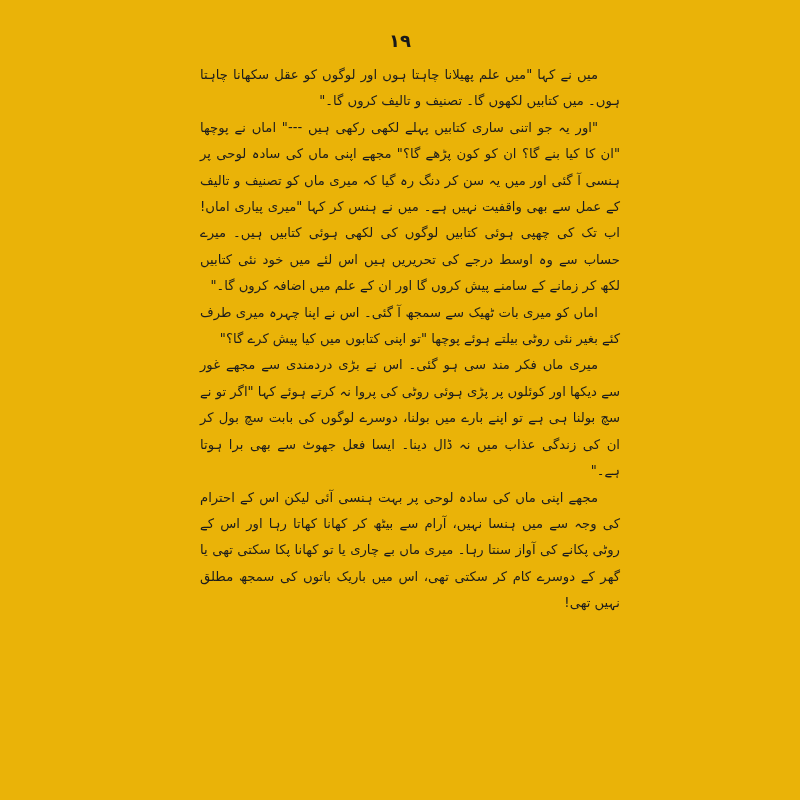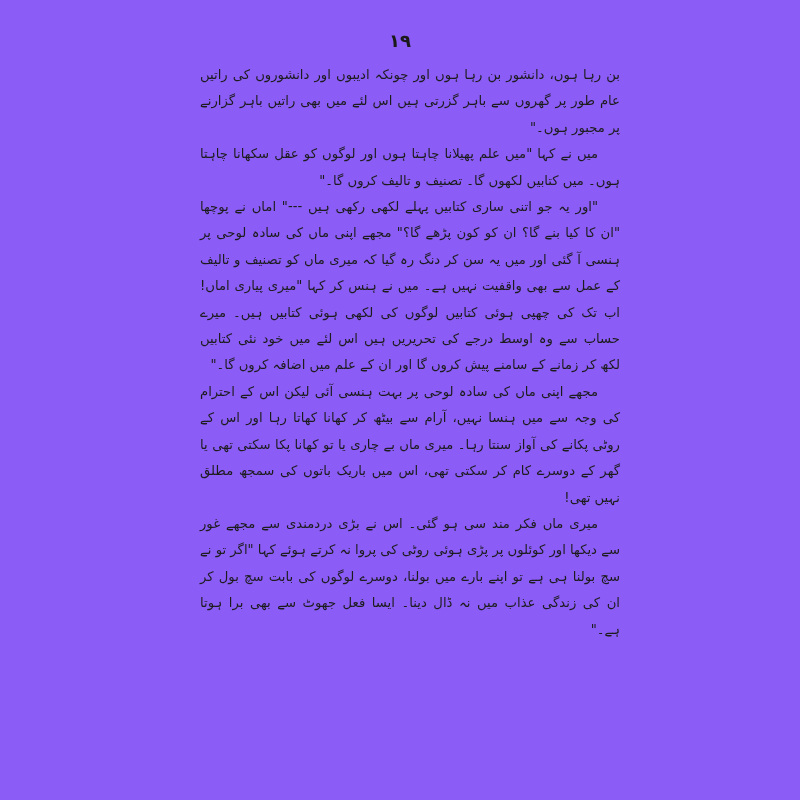--- a/index.html
+++ b/index.html
@@ -1,39 +1,39 @@
 <!DOCTYPE html>
 <html><head>
   <meta charset="utf-8">
   <style>
     html, body { margin: 0; padding: 0; background: #ffffff; }
     body { width: 800px; height: 800px; position: relative; overflow: hidden; }
     .page {
       position: absolute; left: 0; top: 0; width: 800px; height: 800px;
-      background: #8b5cf6;
+      background: #eab308;
     }
     .page-number {
       position: absolute; top: 30px; left: 0; width: 800px; text-align: center;
       font-family: "DejaVu Sans", sans-serif; font-size: 18px; font-weight: bold; color: #1a1a1a;
     }
     .text-block {
       position: absolute; top: 62px; left: 200px; width: 420px;
       direction: rtl; text-align: justify; text-align-last: right;
       font-family: "DejaVu Sans", sans-serif; font-size: 13.2px; line-height: 26.4px;
       color: #1c1c1c;
     }
     .para { margin: 0; }
     .para.indent { text-indent: 22px; }
   </style>
 </head>
 <body>
 
 <div class="page">
   <div class="page-number">۱۹</div>
   <div class="text-block">
-    <p class="para">بن رہا ہوں، دانشور بن رہا ہوں اور چونکہ ادیبوں اور دانشوروں کی راتیں عام طور پر گھروں سے باہر گزرتی ہیں اس لئے میں بھی راتیں باہر گزارنے پر مجبور ہوں۔"</p>
     <p class="para indent">میں نے کہا "میں علم پھیلانا چاہتا ہوں اور لوگوں کو عقل سکھانا چاہتا ہوں۔ میں کتابیں لکھوں گا۔ تصنیف و تالیف کروں گا۔"</p>
     <p class="para indent">"اور یہ جو اتنی ساری کتابیں پہلے لکھی رکھی ہیں ---" اماں نے پوچھا "ان کا کیا بنے گا؟ ان کو کون پڑھے گا؟" مجھے اپنی ماں کی سادہ لوحی پر ہنسی آ گئی اور میں یہ سن کر دنگ رہ گیا کہ میری ماں کو تصنیف و تالیف کے عمل سے بھی واقفیت نہیں ہے۔ میں نے ہنس کر کہا "میری پیاری اماں! اب تک کی چھپی ہوئی کتابیں لوگوں کی لکھی ہوئی کتابیں ہیں۔ میرے حساب سے وہ اوسط درجے کی تحریریں ہیں اس لئے میں خود نئی کتابیں لکھ کر زمانے کے سامنے پیش کروں گا اور ان کے علم میں اضافہ کروں گا۔"</p>
+    <p class="para indent">اماں کو میری بات ٹھیک سے سمجھ آ گئی۔ اس نے اپنا چہرہ میری طرف کئے بغیر نئی روٹی بیلتے ہوئے پوچھا "تو اپنی کتابوں میں کیا پیش کرے گا؟"</p>
+    <p class="para indent">میری ماں فکر مند سی ہو گئی۔ اس نے بڑی دردمندی سے مجھے غور سے دیکھا اور کوئلوں پر پڑی ہوئی روٹی کی پروا نہ کرتے ہوئے کہا "اگر تو نے سچ بولنا ہی ہے تو اپنے بارے میں بولنا، دوسرے لوگوں کی بابت سچ بول کر ان کی زندگی عذاب میں نہ ڈال دینا۔ ایسا فعل جھوٹ سے بھی برا ہوتا ہے۔"</p>
     <p class="para indent">مجھے اپنی ماں کی سادہ لوحی پر بہت ہنسی آئی لیکن اس کے احترام کی وجہ سے میں ہنسا نہیں، آرام سے بیٹھ کر کھانا کھاتا رہا اور اس کے روٹی پکانے کی آواز سنتا رہا۔ میری ماں بے چاری یا تو کھانا پکا سکتی تھی یا گھر کے دوسرے کام کر سکتی تھی، اس میں باریک باتوں کی سمجھ مطلق نہیں تھی!</p>
-    <p class="para indent">میری ماں فکر مند سی ہو گئی۔ اس نے بڑی دردمندی سے مجھے غور سے دیکھا اور کوئلوں پر پڑی ہوئی روٹی کی پروا نہ کرتے ہوئے کہا "اگر تو نے سچ بولنا ہی ہے تو اپنے بارے میں بولنا، دوسرے لوگوں کی بابت سچ بول کر ان کی زندگی عذاب میں نہ ڈال دینا۔ ایسا فعل جھوٹ سے بھی برا ہوتا ہے۔"</p>
 
   </div>
 </div>
 
 </body></html>

